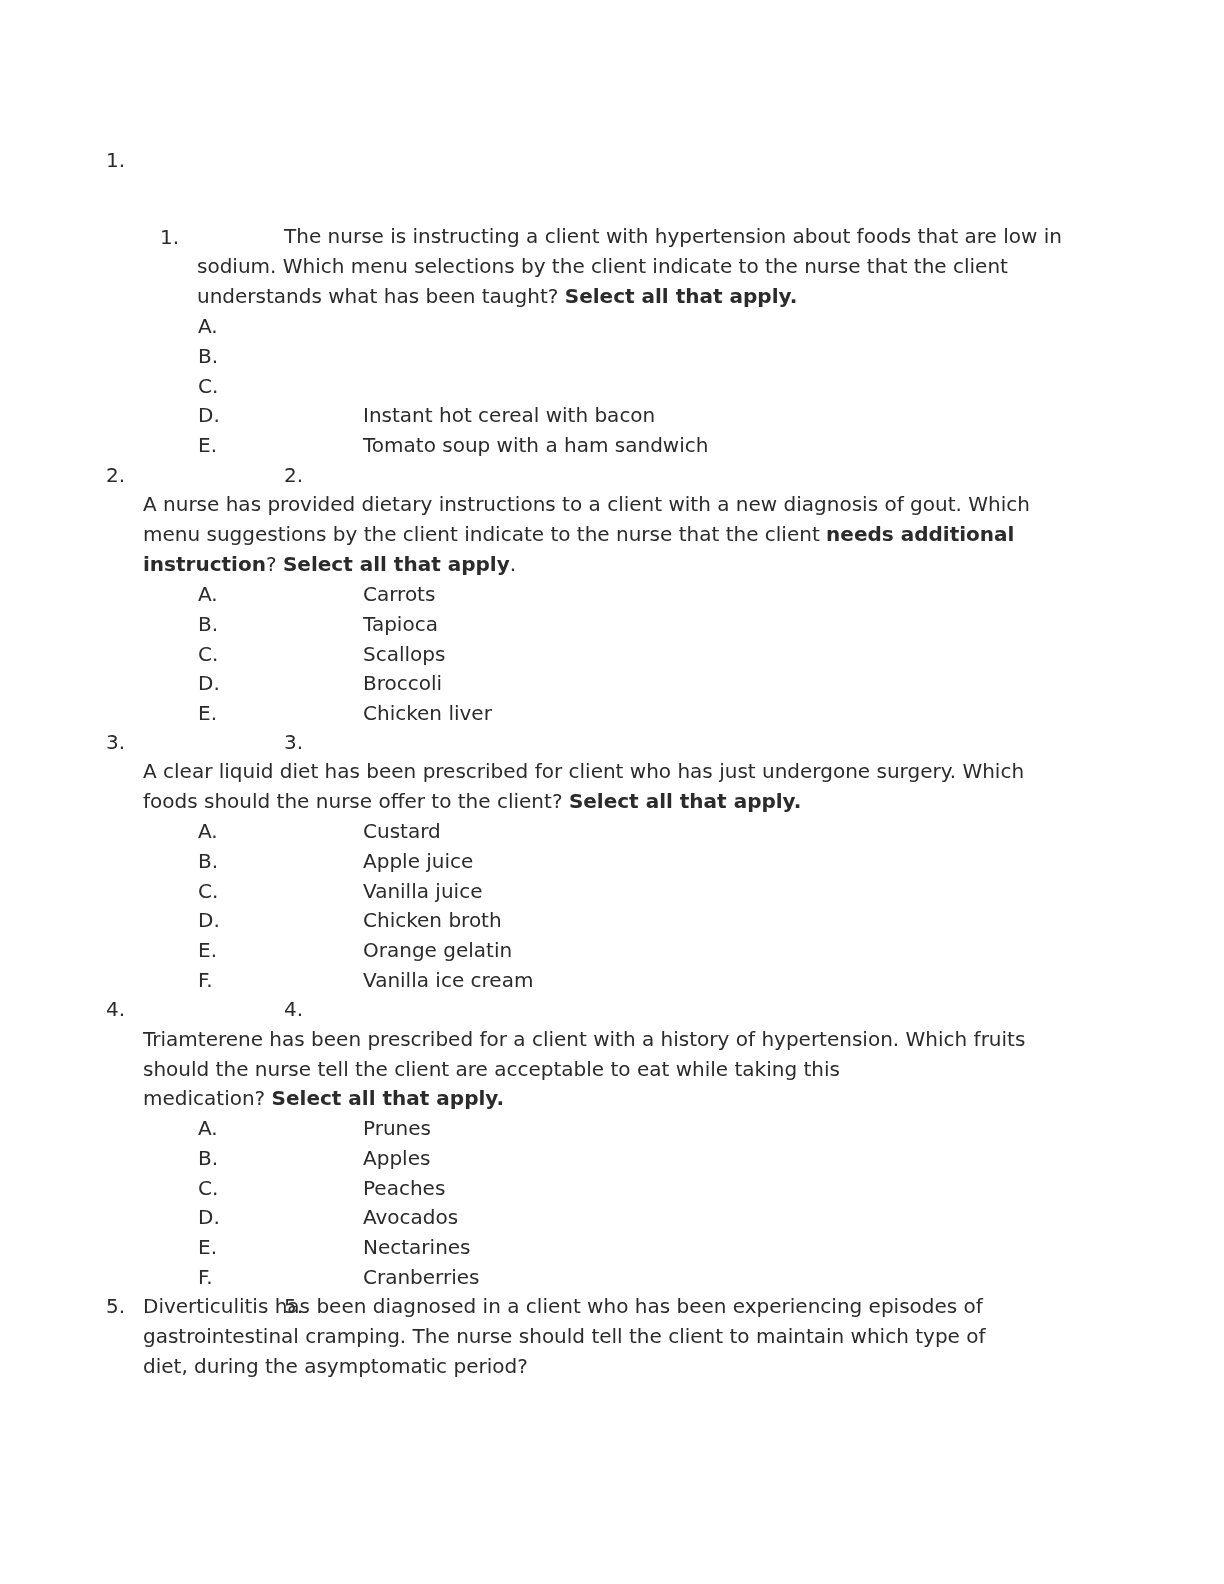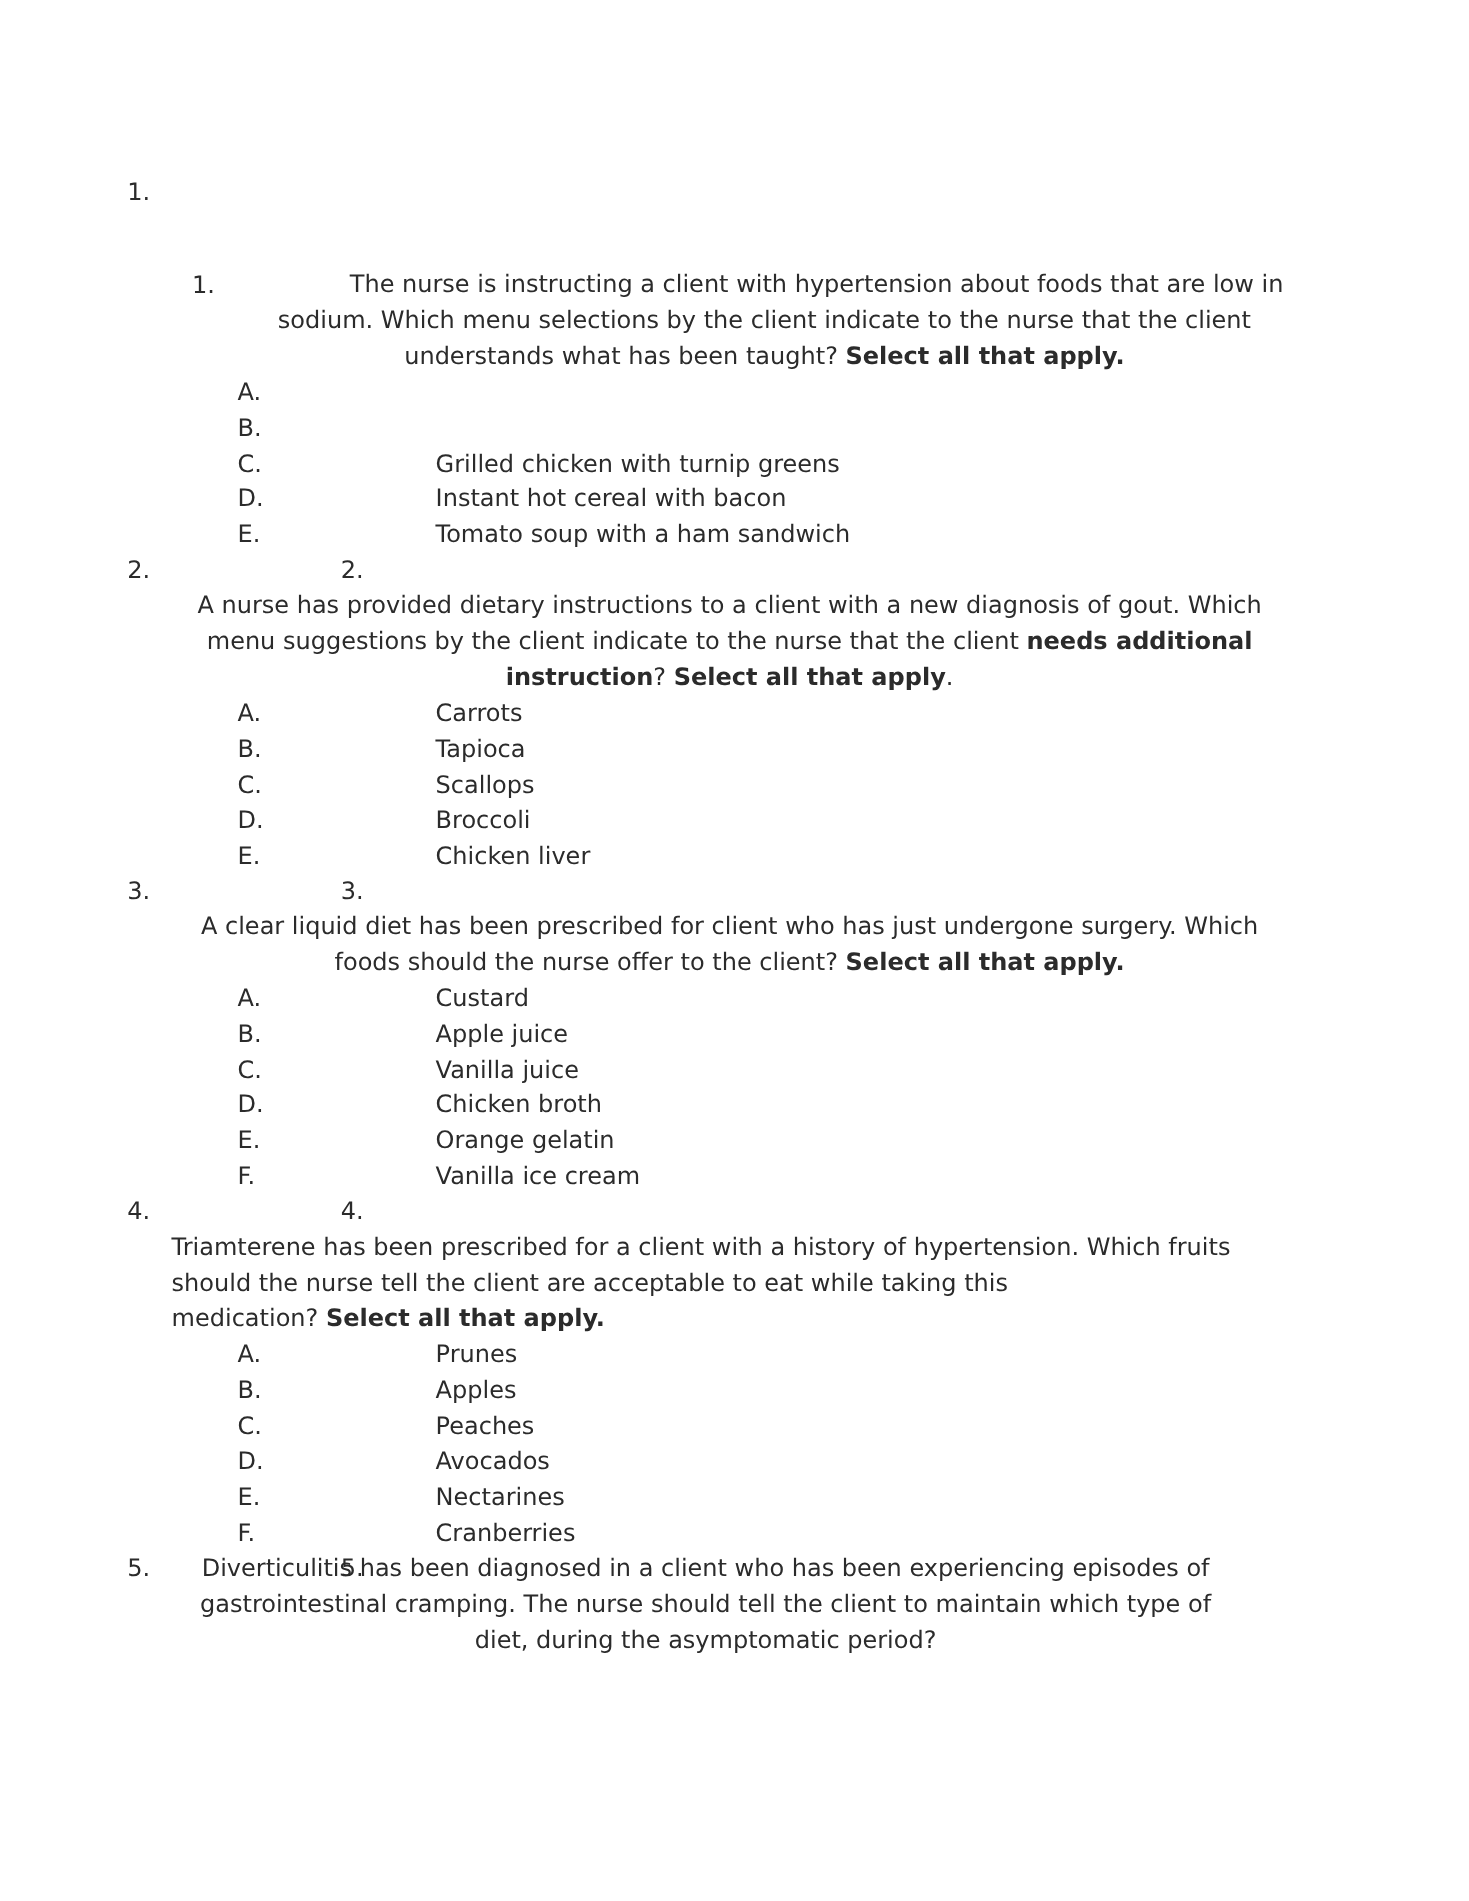--- a/index.html
+++ b/index.html
@@ -3,21 +3,21 @@
 <meta charset="utf-8">
 <style>
   html, body { margin: 0; padding: 0; background: #ffffff; }
   body {
     width: 1224px; height: 1584px; position: relative; overflow: hidden;
     font-family: "DejaVu Sans", sans-serif; font-size: 20px; color: #2b2b2b;
   }
   .abs { position: absolute; white-space: nowrap; line-height: 30px; }
   .outer-num { left: 106px; }
   .inner-num { left: 284px; }
-  .stem { position: absolute; left: 143px; width: 930px; line-height: 29.8px; white-space: normal; text-align: center; }
+  .stem { position: absolute; left: 143px; width: 930px; line-height: 29.8px; white-space: normal; }
   .opt { position: absolute; height: 30px; line-height: 30px; }
   .opt .letter { position: absolute; left: 198px; }
   .opt .text { position: absolute; left: 363px; white-space: nowrap; }
   b { font-weight: bold; }
 </style>
 </head>
 <body>
 
 <div class="abs" style="left:106px; top:145px;">1.</div>
 
@@ -26,21 +26,20 @@
   <div class="stem" style="left:197px; top:222px; width:880px; text-indent:87px;"><span>The nurse is instructing a client with hypertension about foods that are low in sodium. Which menu selections by the client indicate to the nurse that the client understands what has been taught?</span> <b>Select all that apply.</b></div>
   <div>
     <div class="opt" style="top:311px; left:0; right:0;">
         <span class="letter">A.</span>
       </div>
     <div class="opt" style="top:341px; left:0; right:0;">
         <span class="letter">B.</span>
       </div>
     <div class="opt" style="top:371px; left:0; right:0;">
         <span class="letter">C.</span>
-        <span class="text">Grilled chicken with turnip greens</span>
       </div>
     <div class="opt" style="top:400px; left:0; right:0;">
         <span class="letter">D.</span>
         <span class="text">Instant hot cereal with bacon</span>
       </div>
     <div class="opt" style="top:430px; left:0; right:0;">
         <span class="letter">E.</span>
         <span class="text">Tomato soup with a ham sandwich</span>
       </div>
   </div>

